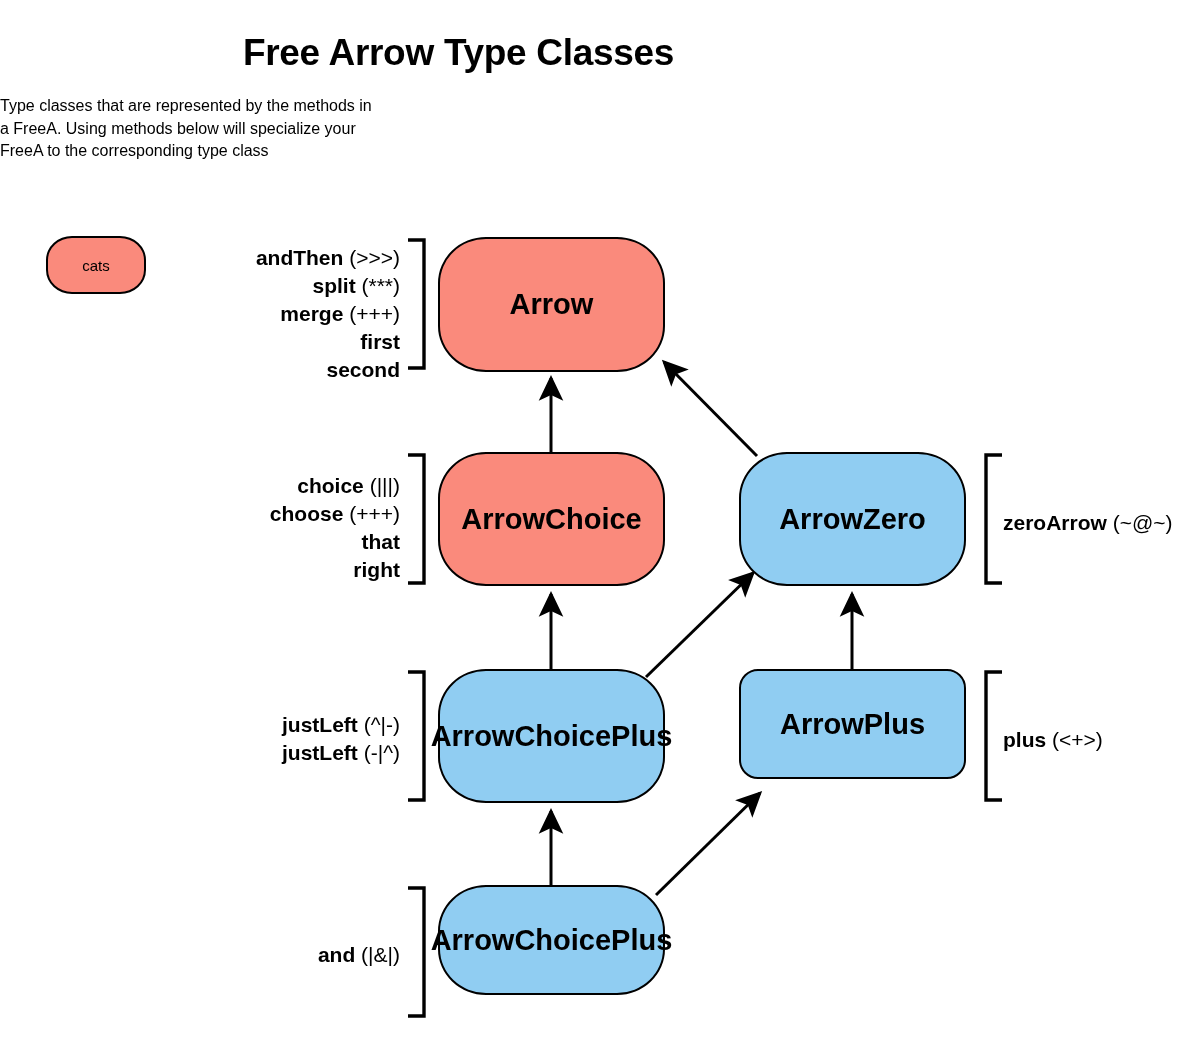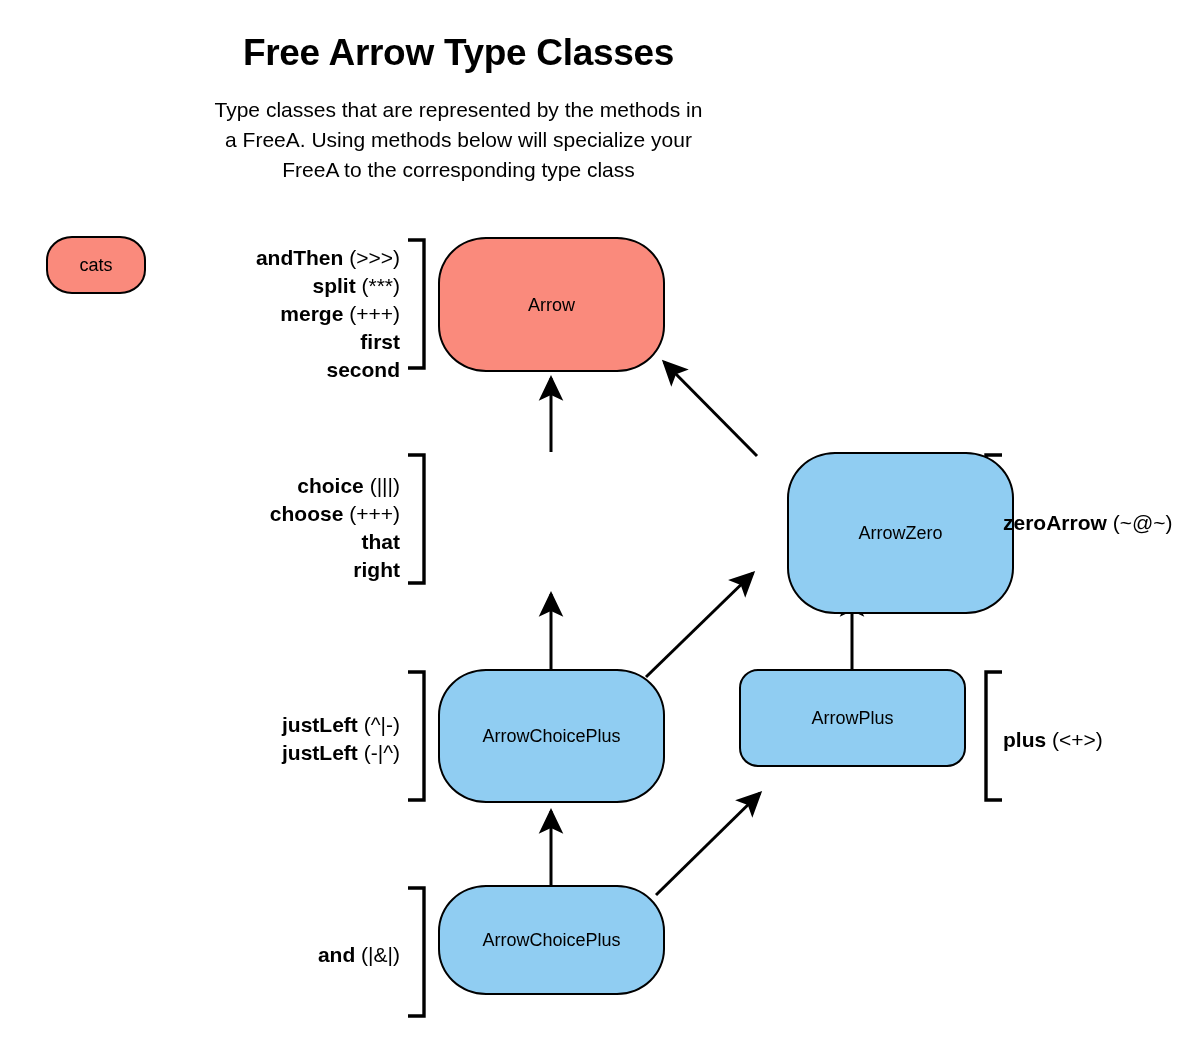--- a/index.html
+++ b/index.html
@@ -31,60 +31,60 @@
     font-size: 37px;
     font-weight: bold;
     letter-spacing: -0.3px;
     line-height: 1.05;
   }
   .subtitle {
     position: absolute;
     left: 0;
     top: 95px;
     width: 917px;
-    text-align: center;
-    font-size: 21px;
+    text-align: left;
+    font-size: 16px;
     line-height: 1.42;
     font-weight: normal;
   }
   .subtitle div { white-space: nowrap; }
 
   
   .node {
     position: absolute;
     box-sizing: border-box;
     border: 2.6px solid #000000;
     border-radius: 48px / 46px;
     display: flex;
     align-items: center;
     justify-content: center;
     text-align: center;
   }
   .node .node-label {
-    font-size: 18px;
+    font-size: 29px;
     line-height: 1;
-    font-weight: normal;
+    font-weight: bold;
     color: #000;
     white-space: nowrap;
   }
   .node.cats { background: #fa8a7c; }
   .node.freearrow { background: #90cdf2; }
 
   
   .legend-box {
     position: absolute;
     box-sizing: border-box;
     border: 2.4px solid #000000;
     border-radius: 26px / 24px;
     display: flex;
     align-items: center;
     justify-content: center;
   }
   .legend-box span {
-    font-size: 18px;
+    font-size: 15px;
     color: #000;
     white-space: nowrap;
   }
 
   
   .methods {
     position: absolute;
     font-size: 21px;
     line-height: 1.33;
     white-space: nowrap;
@@ -150,30 +150,33 @@
 
     <polyline points="1002,455 986,455 986,583 1002,583" fill="none" stroke="#000" stroke-width="3.4"></polyline>
 
     <polyline points="1002,672 986,672 986,800 1002,800" fill="none" stroke="#000" stroke-width="3.4"></polyline>
   </svg>
 
   <div class="node cats" style="left:438px; top:237px; width:227px; height:135px;">
     <span class="node-label">Arrow</span>
   </div>
 
-
-  <div class="node freearrow" style="left:739px; top:452px; width:227px; height:162px;margin-left:48px;">
+  <div class="node cats" style="left:438px; top:452px; width:227px; height:134px;">
+    <span class="node-label">ArrowChoice</span>
+  </div>
+
+  <div class="node freearrow" style="left:739px; top:452px; width:227px; height:134px;">
     <span class="node-label">ArrowZero</span>
   </div>
 
   <div class="node freearrow" style="left:438px; top:669px; width:227px; height:134px;">
     <span class="node-label">ArrowChoicePlus</span>
   </div>
 
-  <div class="node freearrow" style="left:739px; top:669px; width:227px; height:98px;border-radius:19px;">
+  <div class="node freearrow" style="left:739px; top:669px; width:227px; height:110px;border-radius:19px;">
     <span class="node-label">ArrowPlus</span>
   </div>
 
   <div class="node freearrow" style="left:438px; top:885px; width:227px; height:110px;">
     <span class="node-label">ArrowChoicePlus</span>
   </div>
 
   <div class="methods right-align" style="left:200px; top:244px; width:200px;">
     <div><b>andThen</b> <span class="op">(&gt;&gt;&gt;)</span></div>
     <div><b>split</b> <span class="op">(***)</span></div>

